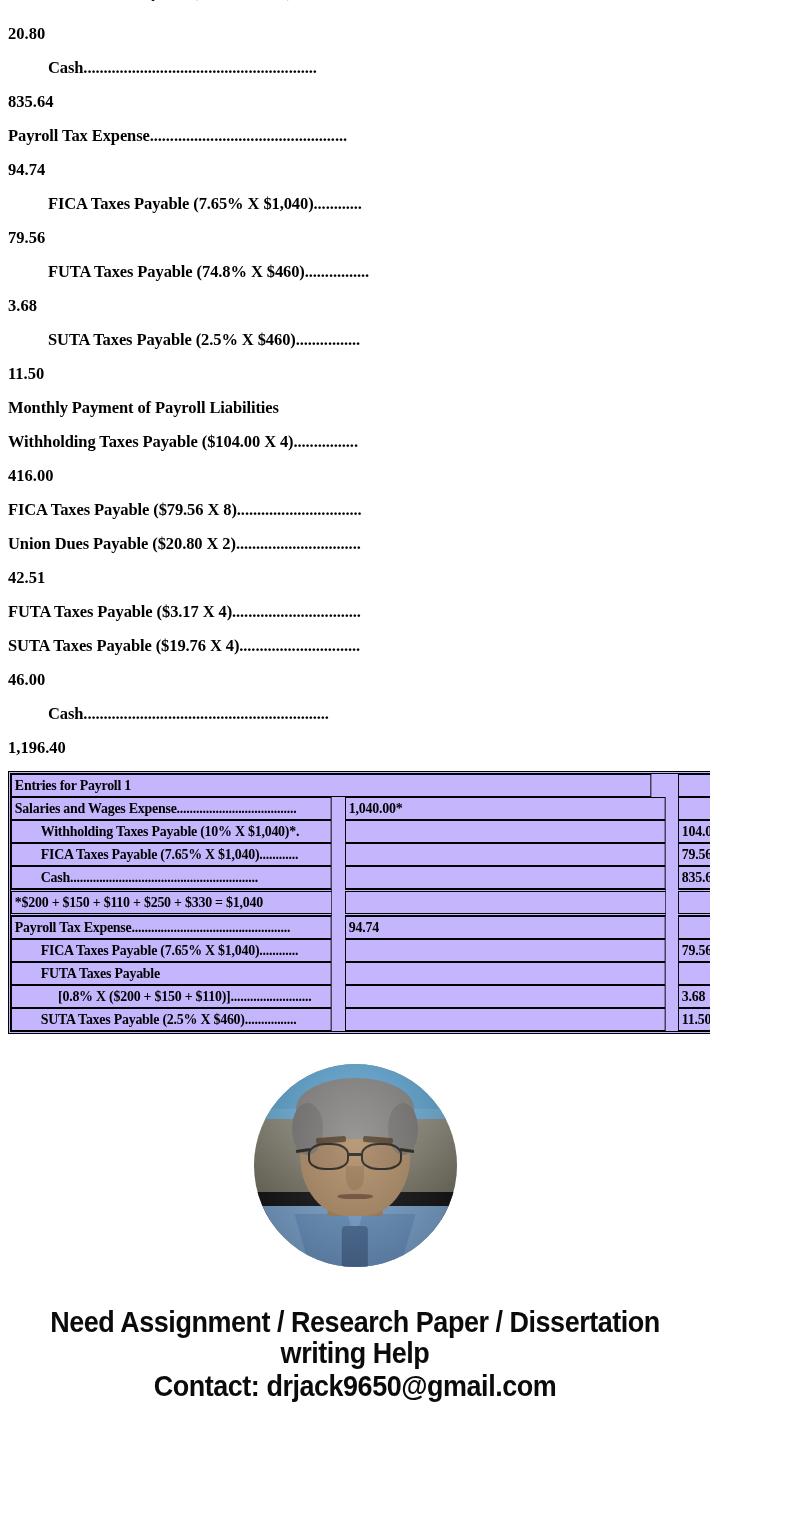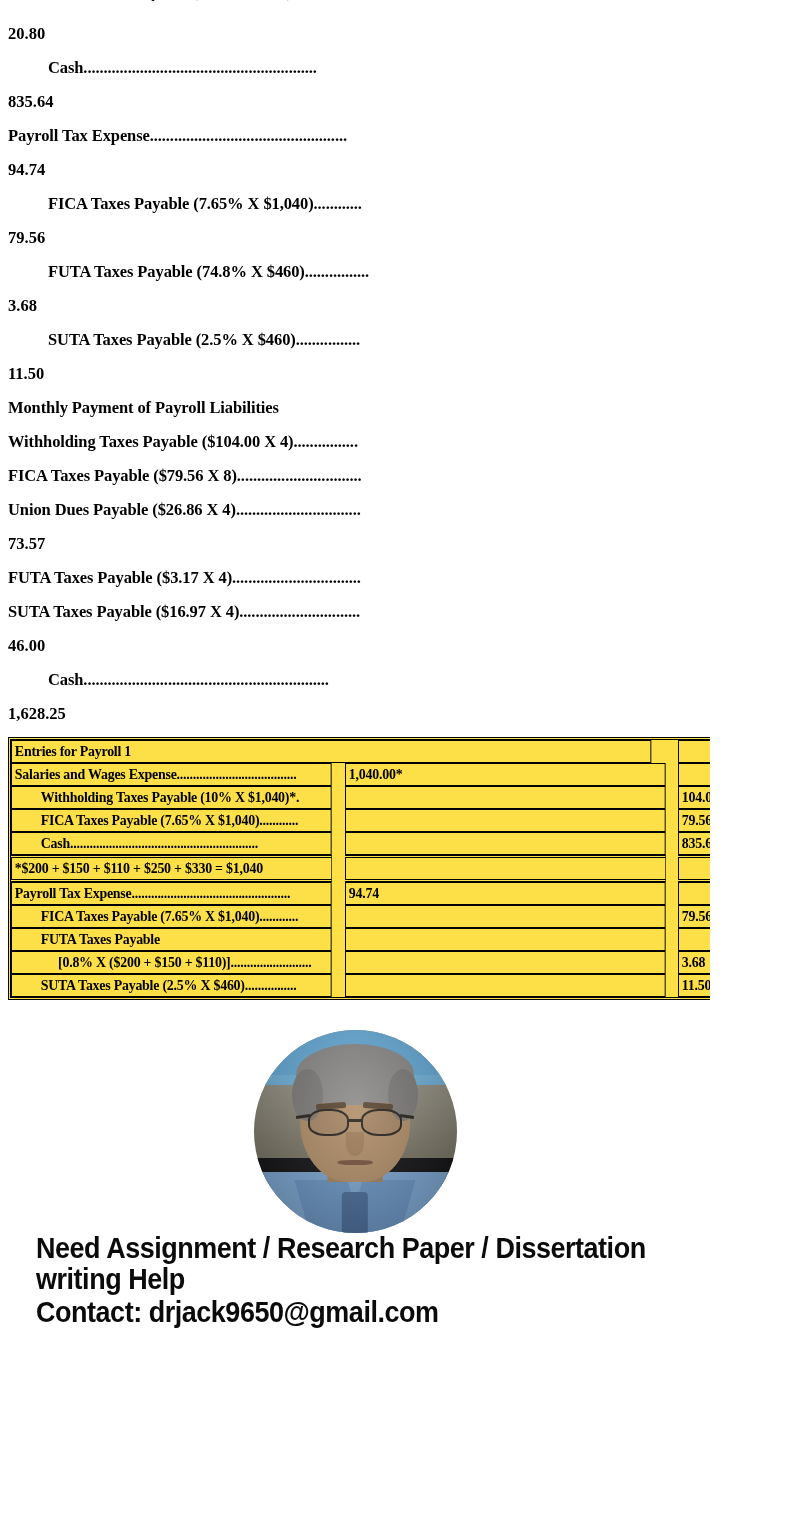--- a/index.html
+++ b/index.html
@@ -50,21 +50,21 @@
   }
 
   
   .tbl-wrap { padding: 0 8px; margin-top: 6px; }
   table.entries {
     width: 777px;
     border-collapse: separate;
     border-spacing: 0;
     table-layout: fixed;
     border: 3px double #000;
-    background: #fde047;
+    background: #c4b5fd;
   }
   table.entries td {
     border: 1px solid #000;
     padding: 1px 3px 2px 3px;
     font-family: "Liberation Serif", "DejaVu Serif", serif;
     font-weight: bold;
     font-size: 14.5px;
     line-height: 18px;
     height: 22px;
     vertical-align: middle;
@@ -208,20 +208,22 @@
     transform: translateX(-50%);
   }
   .av-shade {
     position: absolute; inset: 0;
     background: radial-gradient(ellipse at 50% 38%, rgba(255,255,255,0.10), rgba(0,0,0,0.22) 78%);
     pointer-events: none;
   }
 
   
   .footer-ad {
+    margin-top: 40px;
+    text-align: center;
     padding: 0 12px;
   }
   .footer-ad .fline {
     font-family: "Liberation Sans", "DejaVu Sans", sans-serif;
     font-weight: bold;
     font-size: 29px;
     line-height: 31px;
     letter-spacing: -0.5px;
     transform: scaleX(0.93);
     color: #0b0b0b;
@@ -250,33 +252,34 @@
 
     <div class="jline indent">FUTA Taxes Payable (74.8% X $460)................</div>
     <div class="amt">3.68</div>
 
     <div class="jline indent">SUTA Taxes Payable (2.5% X $460)................</div>
     <div class="amt">11.50</div>
 
     <div class="jline">Monthly Payment of Payroll Liabilities</div>
 
     <div class="jline">Withholding Taxes Payable ($104.00 X 4)................</div>
+    <div class="amt">416.00</div>
 
     <div class="jline">FICA Taxes Payable ($79.56 X 8)...............................</div>
 
-    <div class="jline">Union Dues Payable ($26.86 X 4)...............................</div>
-    <div class="amt">73.57</div>
+    <div class="jline">Union Dues Payable ($20.80 X 2)...............................</div>
+    <div class="amt">42.51</div>
 
     <div class="jline">FUTA Taxes Payable ($3.17 X 4)................................</div>
 
-    <div class="jline">SUTA Taxes Payable ($16.97 X 4)..............................</div>
+    <div class="jline">SUTA Taxes Payable ($19.76 X 4)..............................</div>
     <div class="amt">46.00</div>
 
     <div class="jline indent">Cash.............................................................</div>
-    <div class="amt">1,628.25</div>
+    <div class="amt">1,196.40</div>
   </div>
 
   <div class="tbl-wrap">
     <table class="entries">
       <tbody>
         <tr>
           <td class="col-desc" colspan="2">Entries for Payroll 1</td>
           <td class="col-cr"></td>
         </tr>
 

